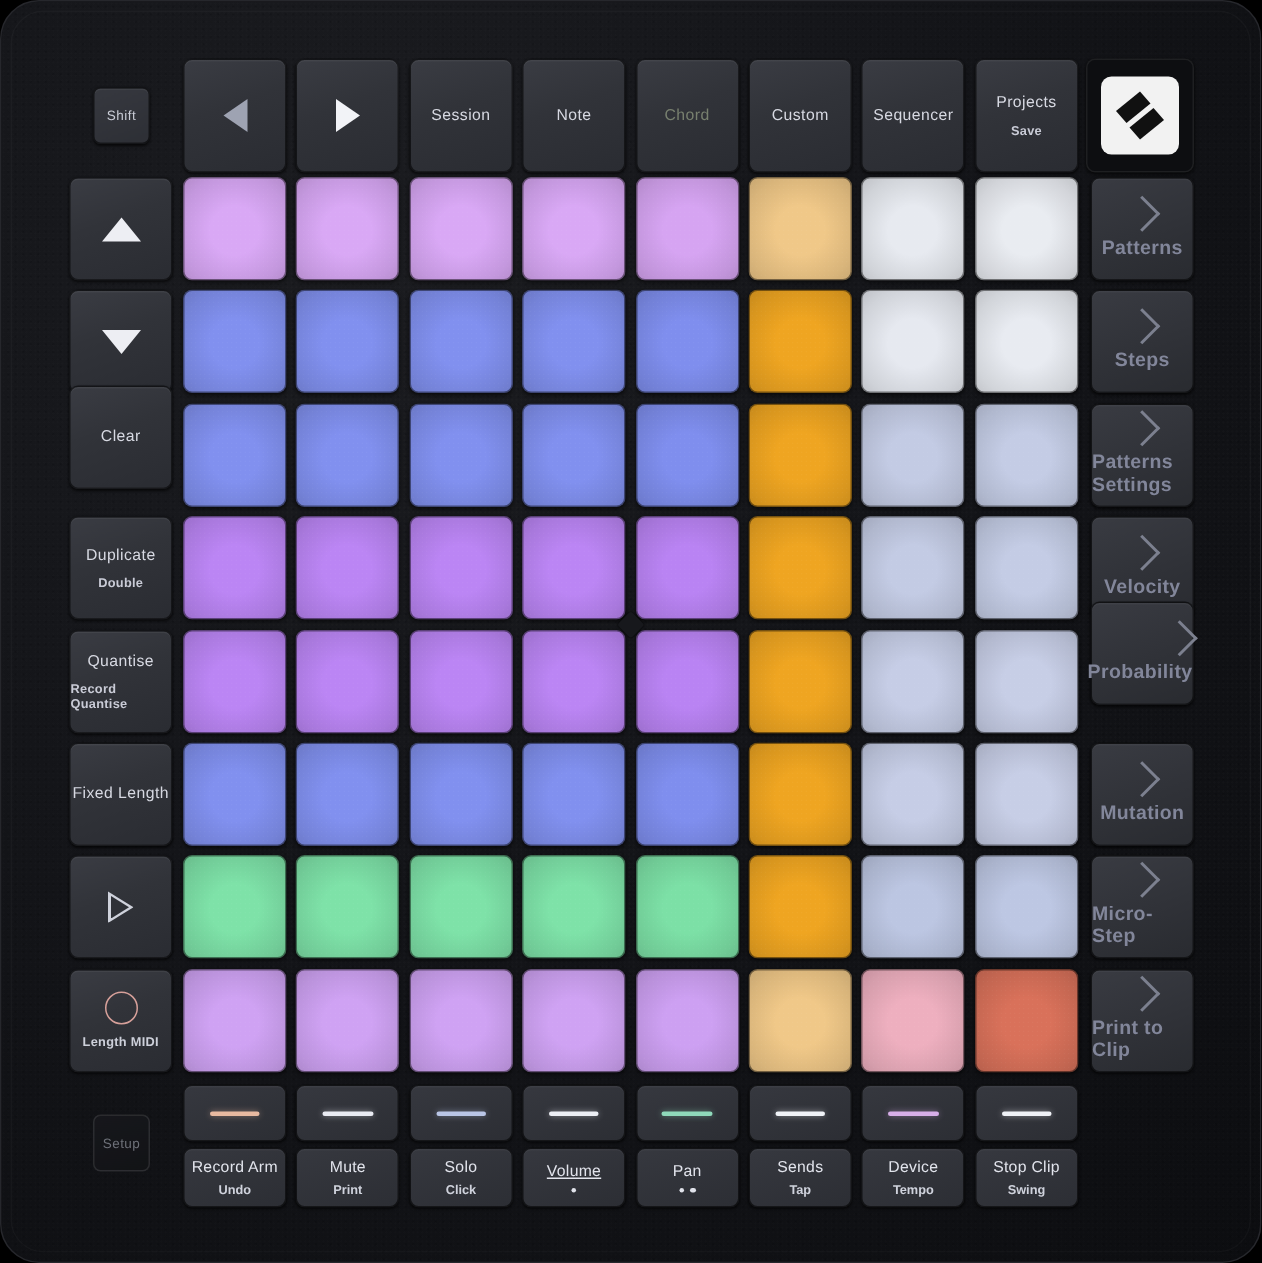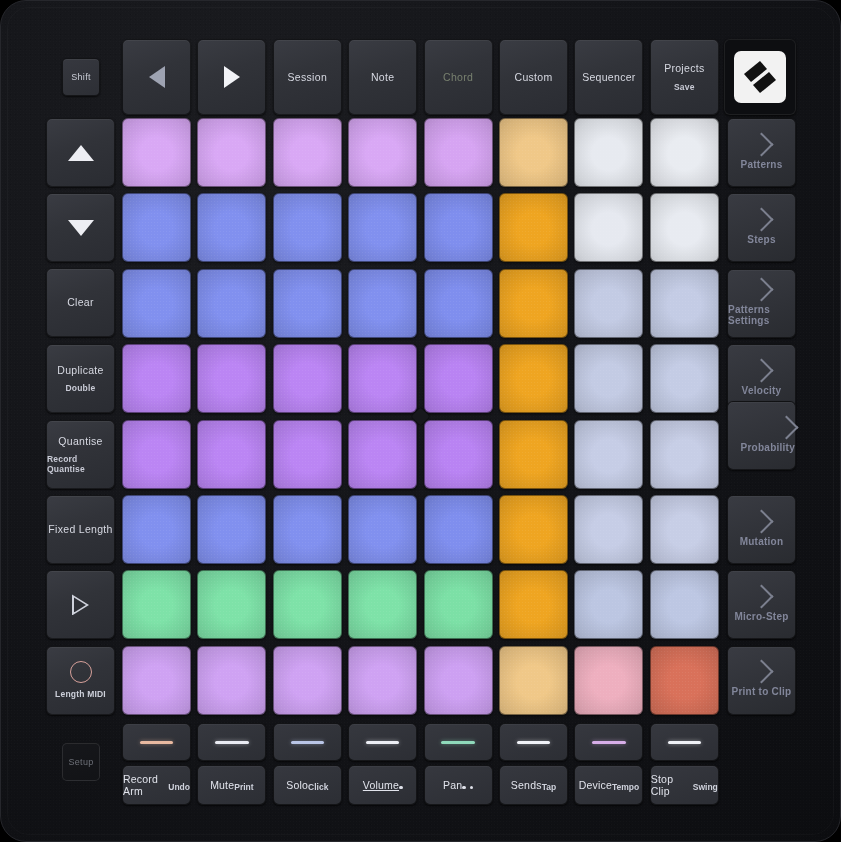--- a/index.html
+++ b/index.html
@@ -90,21 +90,21 @@
 
   
   .scenekey{
     position:absolute;box-sizing:border-box;border-radius:6px;
     background:linear-gradient(160deg,#393b42 0%,#303238 55%,#292b30 100%);
     border:1px solid rgba(0,0,0,.6);
     box-shadow:0 1px 2px rgba(0,0,0,.7), inset 0 1px 0 rgba(255,255,255,.04);
     display:flex;flex-direction:column;align-items:center;justify-content:center;
   }
   .scenekey .chev{margin-bottom:6px;}
-  .scenekey .slbl{font-size:10px;color:#82869a;letter-spacing:.25px;font-weight:bold;}
+  .scenekey .slbl{font-size:13px;color:#82869a;letter-spacing:.25px;font-weight:bold;}
 
   
   .pad{
     position:absolute;box-sizing:border-box;border-radius:6px;
     border:1px solid rgba(0,0,0,.45);
     box-shadow:0 1px 3px rgba(0,0,0,.65);
     overflow:hidden;
   }
   .pad:after{
     content:"";position:absolute;inset:0;pointer-events:none;
@@ -120,21 +120,21 @@
     box-shadow:0 1px 2px rgba(0,0,0,.7), inset 0 1px 0 rgba(255,255,255,.04);
     display:flex;align-items:center;justify-content:center;
   }
   .dash{width:50%;height:3px;border-radius:2px;}
 
   .fnkey{
     position:absolute;box-sizing:border-box;border-radius:6px;
     background:linear-gradient(160deg,#36383f 0%,#2c2e34 100%);
     border:1px solid rgba(0,0,0,.6);
     box-shadow:0 1px 2px rgba(0,0,0,.7), inset 0 1px 0 rgba(255,255,255,.04);
-    display:flex;align-items:center;justify-content:center;
+    display:flex;flex-direction:column;align-items:center;justify-content:center;
     color:#e2e4ec;
   }
   .fnkey .lbl{font-size:10.5px;letter-spacing:.2px;}
   .fnkey .sub{font-size:8.5px;font-weight:bold;margin-top:4px;color:#cfd2dc;}
   .dots{display:flex;gap:4px;margin-top:5px;}
   .dots i{width:3.5px;height:3.5px;border-radius:50%;background:#e0e2ea;display:block;}
 
   
   .logokey{
     position:absolute;box-sizing:border-box;border-radius:6px;
@@ -195,21 +195,21 @@
         <div class="sub">Save</div>
       </div>
     </div>
   <div id="left-col">
       <div class="key" style="left:45px;top:117px;width:69px;height:69px;">
         <div class="tri tri-up"></div>
       </div>
       <div class="key" style="left:45px;top:192.4px;width:69px;height:69px;">
         <div class="tri tri-down"></div>
       </div>
-      <div class="key" style="left:45px;top:267px;width:69px;height:69px;">
+      <div class="key" style="left:45px;top:256px;width:69px;height:69px;">
         <div class="lbl">Clear</div>
       </div>
       <div class="key" style="left:45px;top:343.20000000000005px;width:69px;height:69px;">
         <div class="lbl">Duplicate</div>
         <div class="sub">Double</div>
       </div>
       <div class="key" style="left:45px;top:418.6px;width:69px;height:69px;">
         <div class="lbl">Quantise</div>
         <div class="sub">Record Quantise</div>
       </div>

